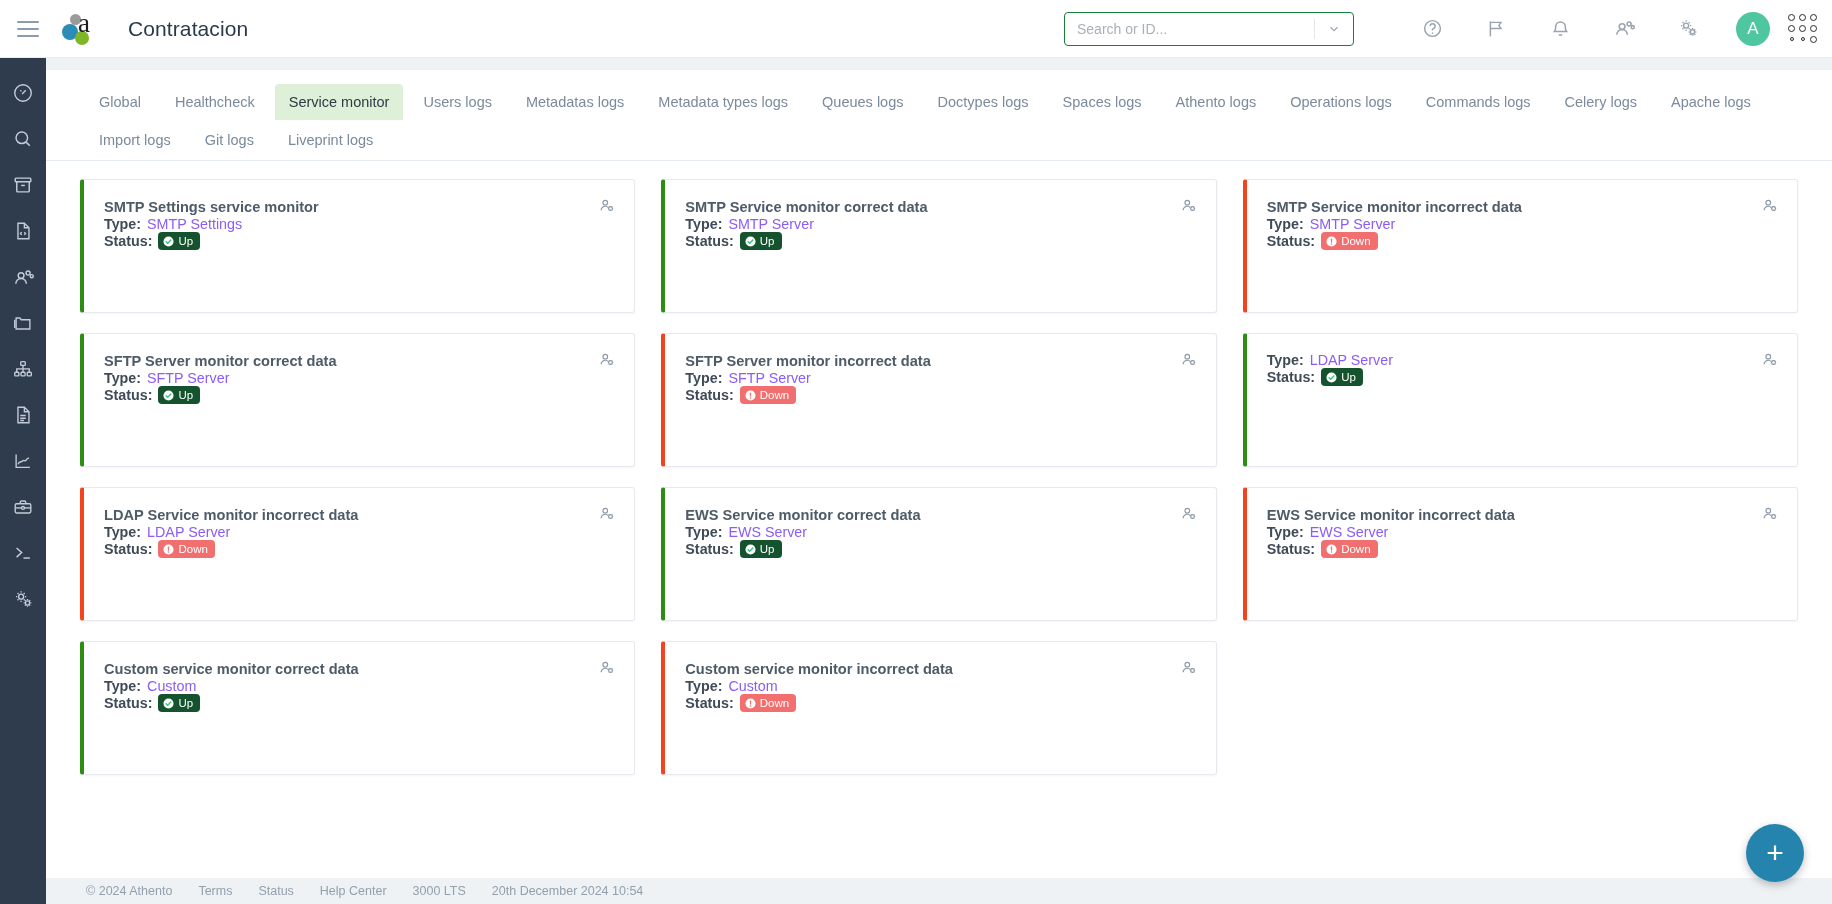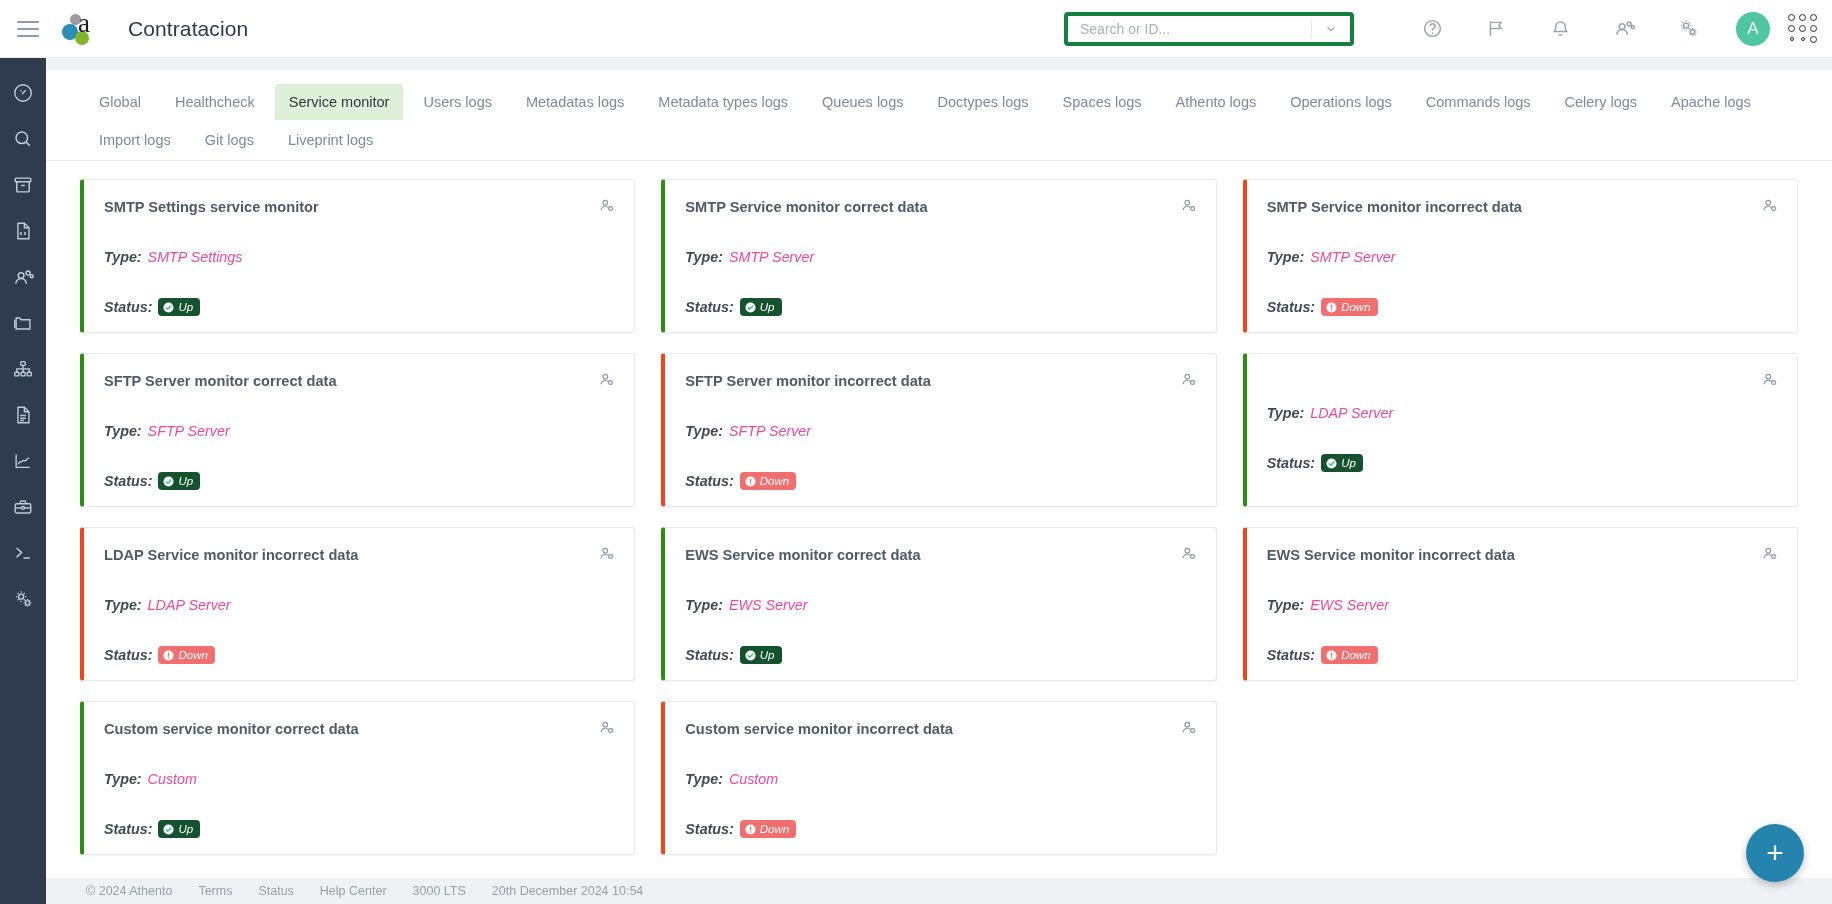--- a/index.html
+++ b/index.html
@@ -32,21 +32,21 @@
   .brand-logo .letter { position:absolute; left:20px; top:-1px; font-size:27px; color:#1d1d1d; font-family:"Liberation Serif", serif; }
 
   .app-title {
     margin-left: 26px; font-size: 21px; color: #2b3a4a; font-weight: 400;
     letter-spacing: .1px;
   }
 
   .header-right { margin-left: auto; display: flex; align-items: center; gap: 0; padding-right: 14px; }
 
   .searchbox {
-    width: 290px; height: 34px; border: 4px solid #15803d; border-radius: 4px;
+    width: 290px; height: 34px; border: 1px solid #15803d; border-radius: 4px;
     display: flex; align-items: center; background: #fff; margin-right: 46px;
   }
   .searchbox input {
     flex: 1; border: 0; outline: none; font-size: 14px; color: #55606e;
     padding: 0 12px; background: transparent; font-family: "Liberation Sans", sans-serif;
   }
   .searchbox input::placeholder { color: #a8b0ba; }
   .searchbox .divider { width: 1px; height: 20px; background: #e3e7ec; }
   .searchbox .caret {
     width: 38px; height: 100%; display:flex; align-items:center; justify-content:center; cursor: pointer;
@@ -116,23 +116,23 @@
   }
   .card.up   { border-left-color: #2e8b14; }
   .card.down { border-left-color: #f4431f; }
 
   .card-title {
     font-size: 14.6px; font-weight: bold; color: #4e5b68; line-height: 18px;
     padding-right: 34px;
   }
   .card-icon { position: absolute; top: 17px; right: 18px; cursor: pointer; }
 
-  .card-row { margin-top: 33px; font-size: 14.3px; color: #4a5663; display:flex; align-items:center;font-style:italic; }
+  .card-row { margin-top: 0; font-size: 14.3px; color: #4a5663; display:flex; align-items:center; }
   .card-row .k { font-weight: bold; color: #3f4b58; margin-right: 6px; }
-  .card-row .v { color: #ec4899; }
+  .card-row .v { color: #8b5cf6; }
 
   .badge {
     display: inline-flex; align-items: center; gap: 4px;
     border-radius: 4px; padding: 2px 7px 2px 5px;
     font-size: 11.5px; color: #fff; line-height: 14px;
   }
   .badge.up { background: #14532d; }
   .badge.down { background: #f1706f; }
   .badge svg { display:block; }
 

